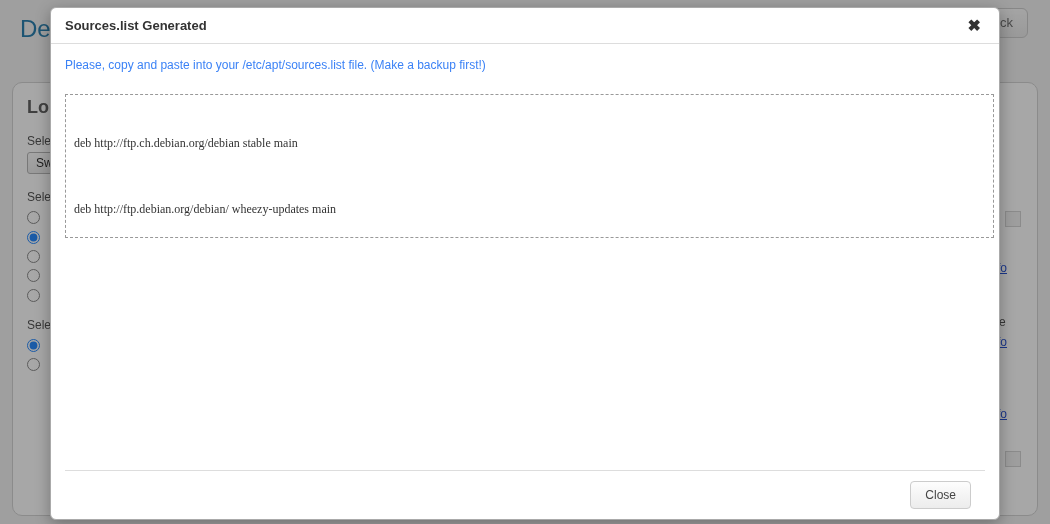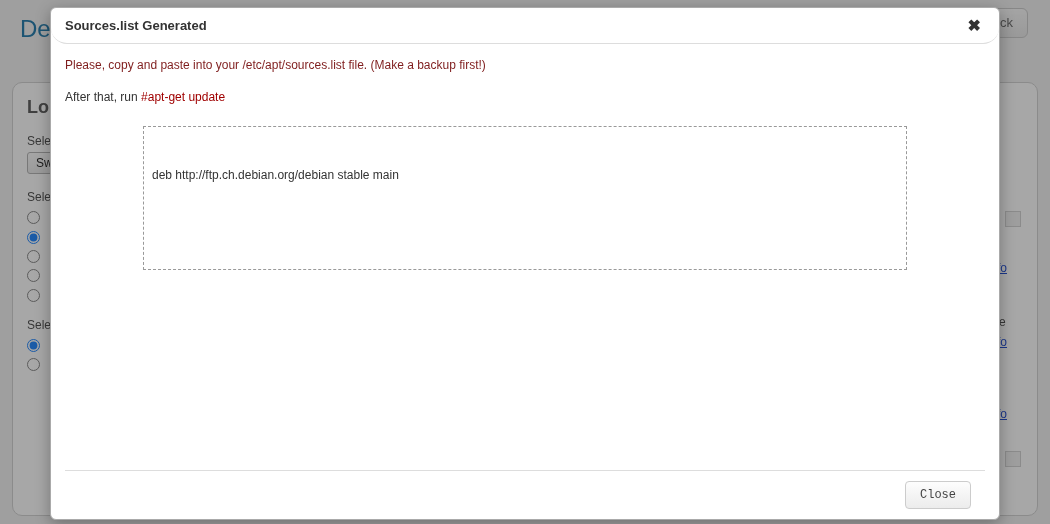--- a/index.html
+++ b/index.html
@@ -126,21 +126,20 @@
       display: flex;
       flex-direction: column;
     }
 
     .dialog-header {
       padding: 8px 14px;
       border-bottom: 1px solid #ddd;
       display: flex;
       align-items: center;
       justify-content: space-between;
-      border-radius: 16px;
     }
 
     .dialog-title {
       font-weight: bold;
       font-size: 13px;
       color: #333;
     }
 
     .close-x {
       cursor: pointer;
@@ -151,41 +150,41 @@
     }
 
     .dialog-body {
       padding: 14px 14px 0 14px;
       flex: 1;
       overflow: auto;
     }
 
     .intro-line {
       font-size: 12px;
-      color: #7f1d1d;
+      color: #3b82f6;
       margin-bottom: 2px;
     }
 
     .after-line {
       font-size: 12px;
       color: #333;
       margin-top: 18px;
     }
 
     .cmd {
       color: #a00000;
     }
 
     .sources-box {
       margin: 22px auto 0 auto;
-      width: 764px;
+      width: 929px;
       height: 144px;
       border: 1px dashed #999;
       padding: 6px 8px;
-      font-family: Liberation Sans, sans-serif;
+      font-family: Liberation Serif, serif;
       font-size: 12px;
       color: #333;
       line-height: 1.4;
       overflow: auto;
       white-space: pre-wrap;
     }
 
     .sources-box .line {
       margin-bottom: 16px;
     }
@@ -202,21 +201,20 @@
     }
 
     .btn {
       background: linear-gradient(#fdfdfd, #ececec);
       border: 1px solid #ccc;
       border-radius: 4px;
       padding: 6px 14px;
       font-size: 12px;
       color: #444;
       cursor: pointer;
-      font-family: Liberation Mono, monospace;
     }
 
     .scrollbar-hint {
       position: absolute;
       right: 16px;
       width: 16px;
       background: #eee;
       border: 1px solid #ccc;
     }
   </style>
@@ -263,24 +261,22 @@
 
 <div class="overlay"></div>
 
 <div class="dialog">
   <div class="dialog-header">
     <span class="dialog-title">Sources.list Generated</span>
     <span class="close-x">✖</span>
   </div>
   <div class="dialog-body">
     <div class="intro-line">Please, copy and paste into your /etc/apt/sources.list file. (Make a backup first!)</div>
-    <div class="after-line">
-      <span>After that, run </span><span class="cmd">#apt-get update</span>
-    </div>
     <div class="sources-box">
       <div class="line">deb http://ftp.ch.debian.org/debian stable main</div>
+      <div class="line">deb http://ftp.debian.org/debian/ wheezy-updates main</div>
       
     </div>
   </div>
   <div class="dialog-footer">
     <button class="btn">Close</button>
   </div>
 </div>
 
 </body></html>

